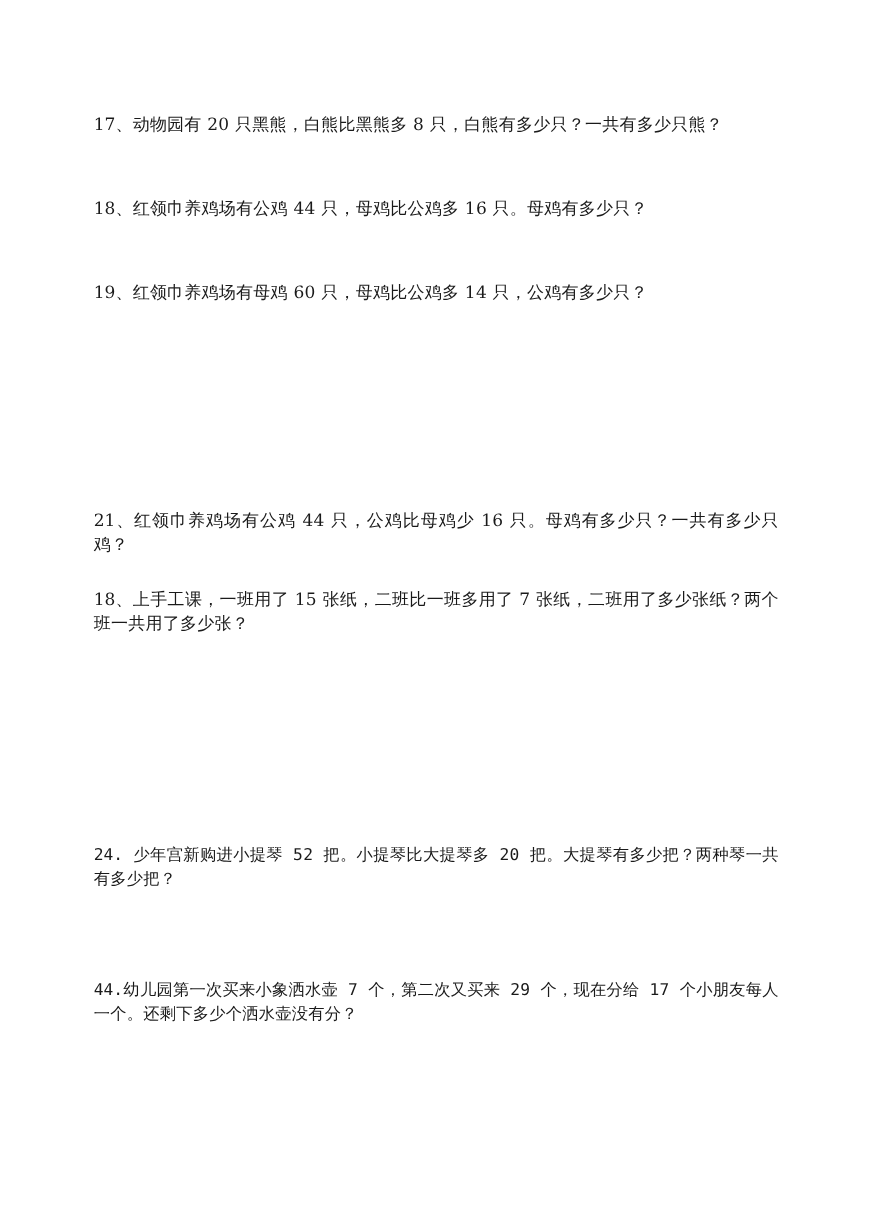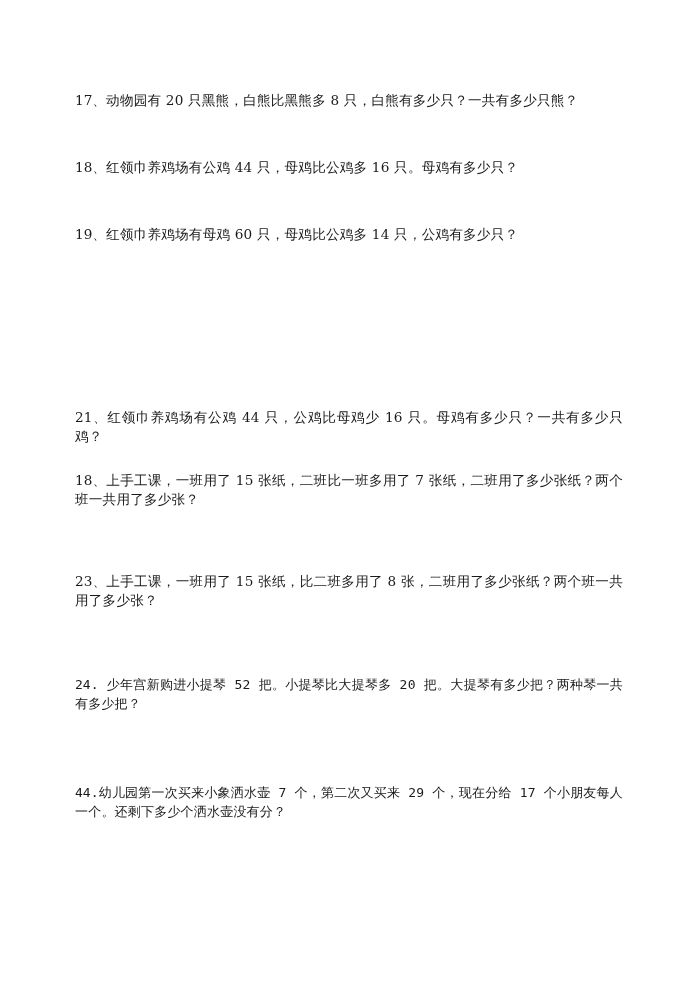--- a/index.html
+++ b/index.html
@@ -70,23 +70,20 @@
 
 
   <div class="problem p21">
     <span class="num">21</span><span>、</span><span>红领巾养鸡场有公鸡 44 只，公鸡比母鸡少 16 只。母鸡有多少只？一共有多少只鸡？</span>
   </div>
 
   <div class="problem p22">
     <span class="num">18</span><span>、</span><span>上手工课，一班用了 15 张纸，二班比一班多用了 7 张纸，二班用了多少张纸？两个班一共用了多少张？</span>
   </div>
 
-  <div class="problem p23">
-    <span class="num">23</span><span>、</span><span>上手工课，一班用了 15 张纸，比二班多用了 8 张，二班用了多少张纸？两个班一共用了多少张？</span>
-  </div>
 
   <div class="problem p24 alt-font">
     <span class="num">24</span><span>. </span><span>少年宫新购进小提琴 52 把。小提琴比大提琴多 20 把。大提琴有多少把？两种琴一共有多少把？</span>
   </div>
 
   <div class="problem p25 alt-font">
     <span class="num">44</span><span>.</span><span>幼儿园第一次买来小象洒水壶 7 个，第二次又买来 29 个，现在分给 17 个小朋友每人一个。还剩下多少个洒水壶没有分？</span>
   </div>
 
 </div>

